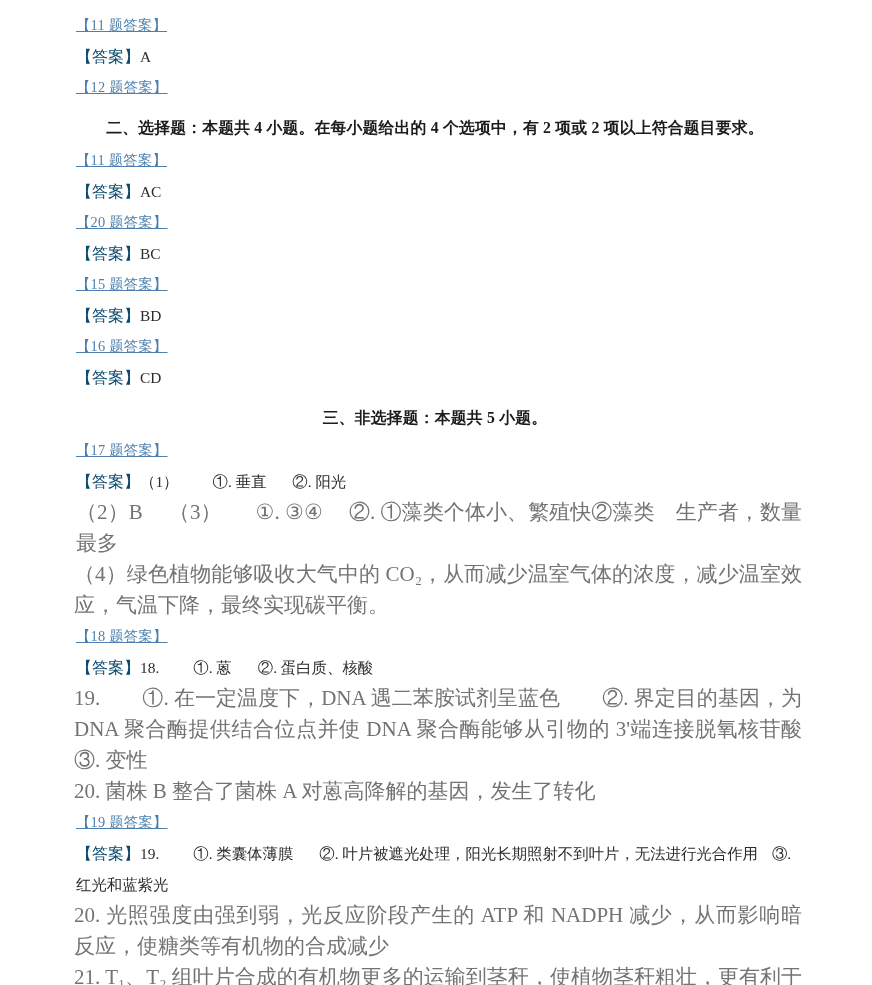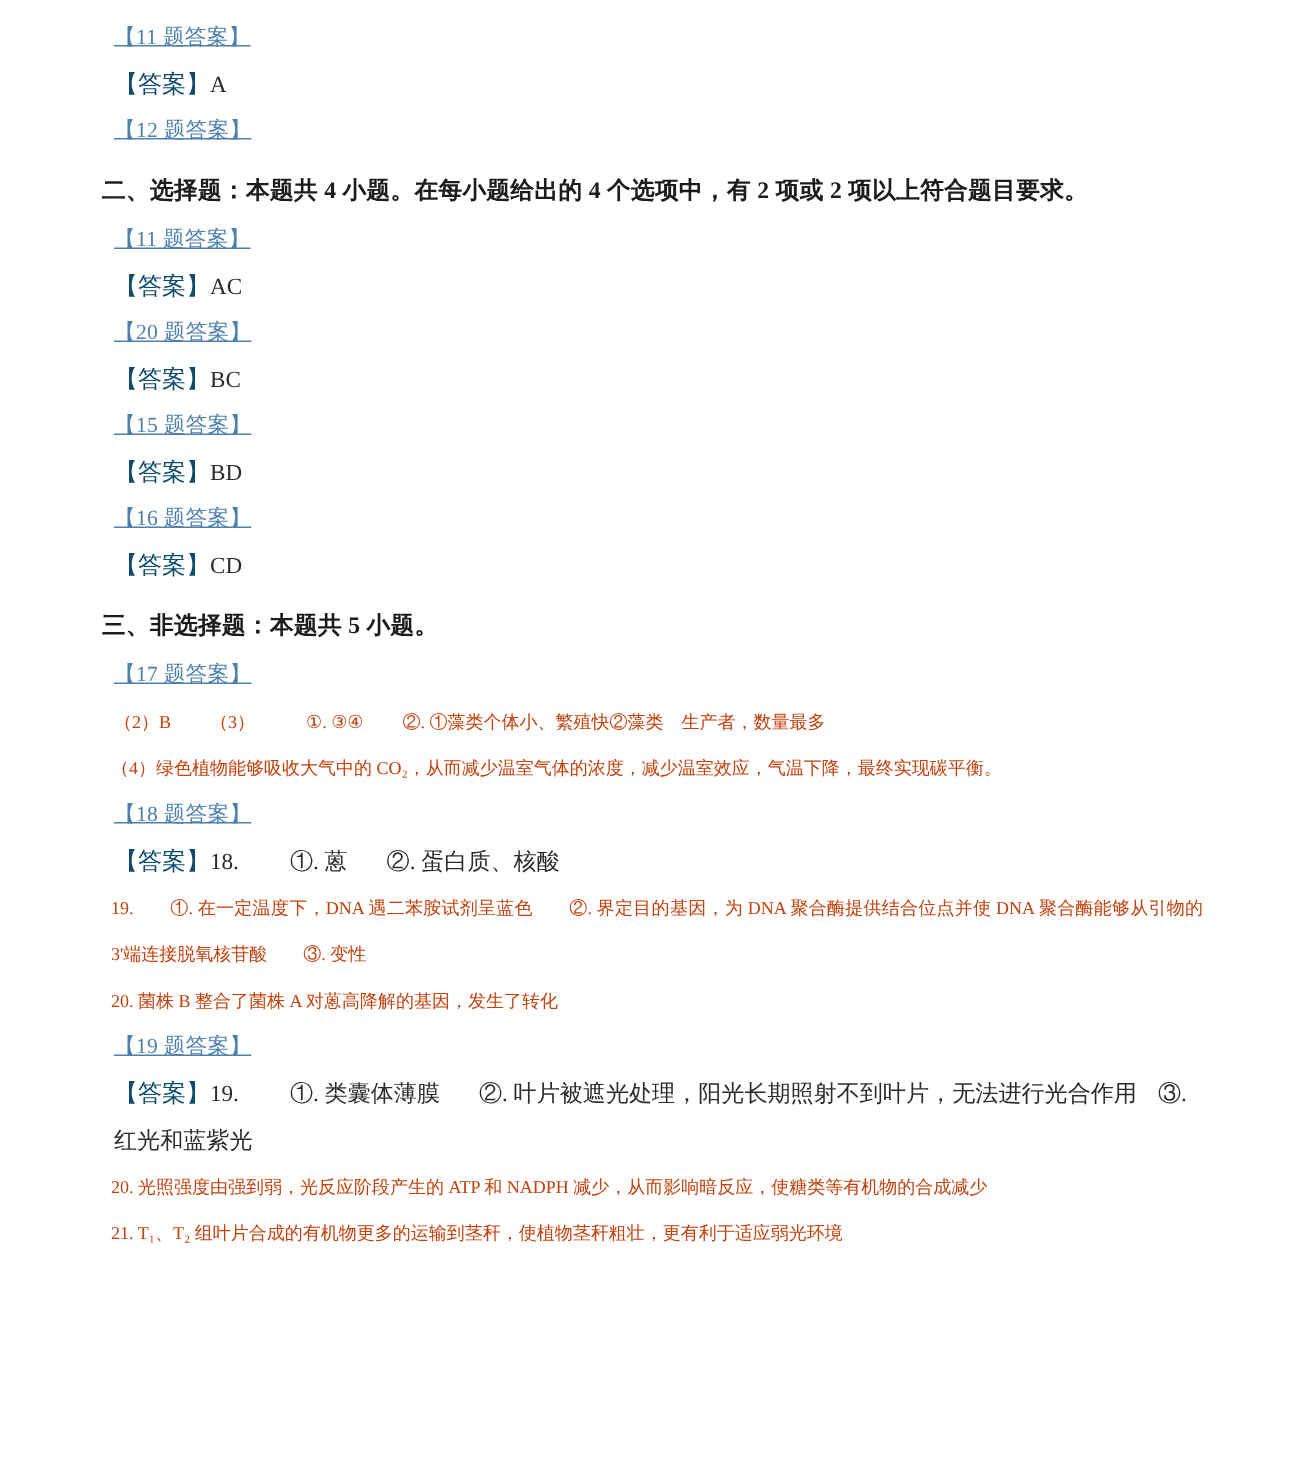--- a/index.html
+++ b/index.html
@@ -58,28 +58,29 @@
     font-size: 15.8px;
     line-height: 31px;
     font-weight: bold;
     color: #1c1c1c;
     padding-left: 6px;
     padding-top: 9px;
     padding-bottom: 2px;
     white-space: pre-wrap;
     word-break: break-all;
     letter-spacing: 0.2px;
+    text-align: center;
   }
 
   
   .para {
-    font-size: 12px;
+    font-size: 21px;
     line-height: 31px;
     padding-left: 14px;
-    color: #c2410c;
+    color: #737373;
     white-space: pre-wrap;
     word-break: break-all;
     text-align: justify;
   }
   .para.noindent { padding-left: 12px; }
   .sp { display: inline-block; width: 26px; }
   .sp-s { display: inline-block; width: 14px; }
   .sp-l { display: inline-block; width: 34px; }
 </style>
 </head>
@@ -103,20 +104,21 @@
 
     <div class="tag">【15 题答案】</div>
     <div class="ans"><span class="k">【答案】</span><span>BD</span></div>
 
     <div class="tag">【16 题答案】</div>
     <div class="ans"><span class="k">【答案】</span><span>CD</span></div>
 
     <div class="section">三、非选择题：本题共 5 小题。</div>
 
     <div class="tag">【17 题答案】</div>
+    <div class="ans"><span class="k">【答案】</span><span>（1）</span><span class="sp-l"></span><span>①. 垂直</span><span class="sp"></span><span>②. 阳光</span></div>
     <div class="para"><span>（2）B</span><span class="sp"></span><span>（3）</span><span class="sp-l"></span><span>①. ③④</span><span class="sp"></span><span>②. ①藻类个体小、繁殖快②藻类　生产者，数量最多</span></div>
     <div class="para noindent">（4）绿色植物能够吸收大气中的 CO₂，从而减少温室气体的浓度，减少温室效应，气温下降，最终实现碳平衡。</div>
 
     <div class="tag">【18 题答案】</div>
     <div class="ans"><span class="k">【答案】</span><span>18.</span><span class="sp-l"></span><span>①. 蒽</span><span class="sp"></span><span>②. 蛋白质、核酸</span></div>
     <div class="para noindent">19.　　①. 在一定温度下，DNA 遇二苯胺试剂呈蓝色　　②. 界定目的基因，为 DNA 聚合酶提供结合位点并使 DNA 聚合酶能够从引物的 3'端连接脱氧核苷酸　　③. 变性</div>
     <div class="para noindent">20. 菌株 B 整合了菌株 A 对蒽高降解的基因，发生了转化</div>
 
     <div class="tag">【19 题答案】</div>
     <div class="ans"><span class="k">【答案】</span><span>19.</span><span class="sp-l"></span><span>①. 类囊体薄膜</span><span class="sp"></span><span>②. 叶片被遮光处理，阳光长期照射不到叶片，无法进行光合作用</span><span class="sp-s"></span><span>③. 红光和蓝紫光</span></div>

